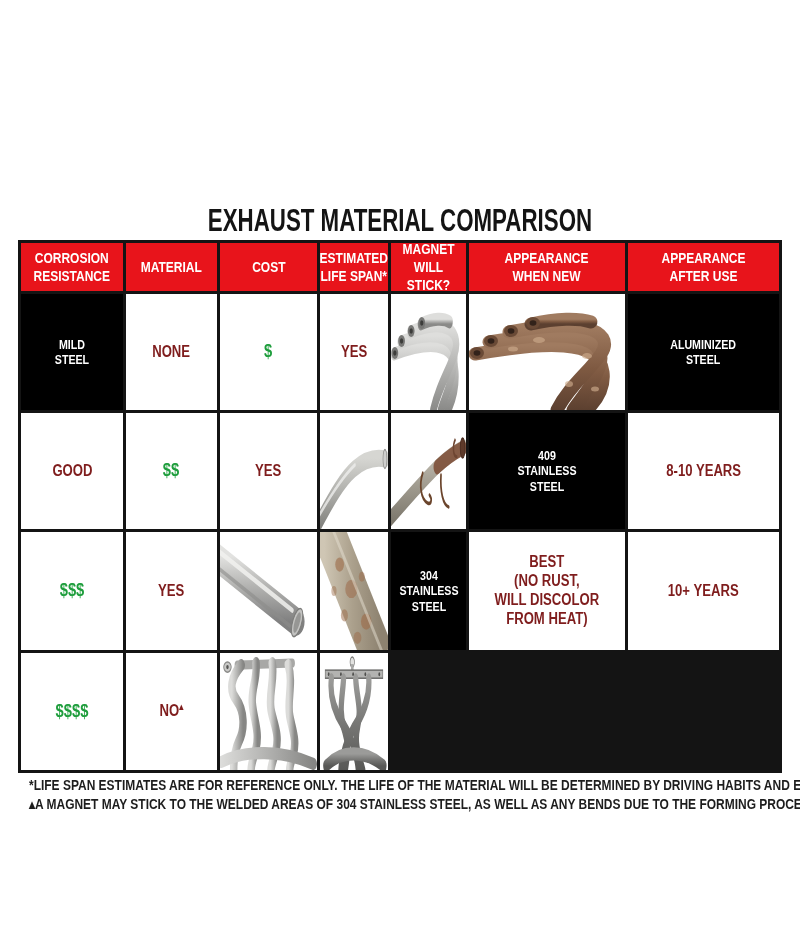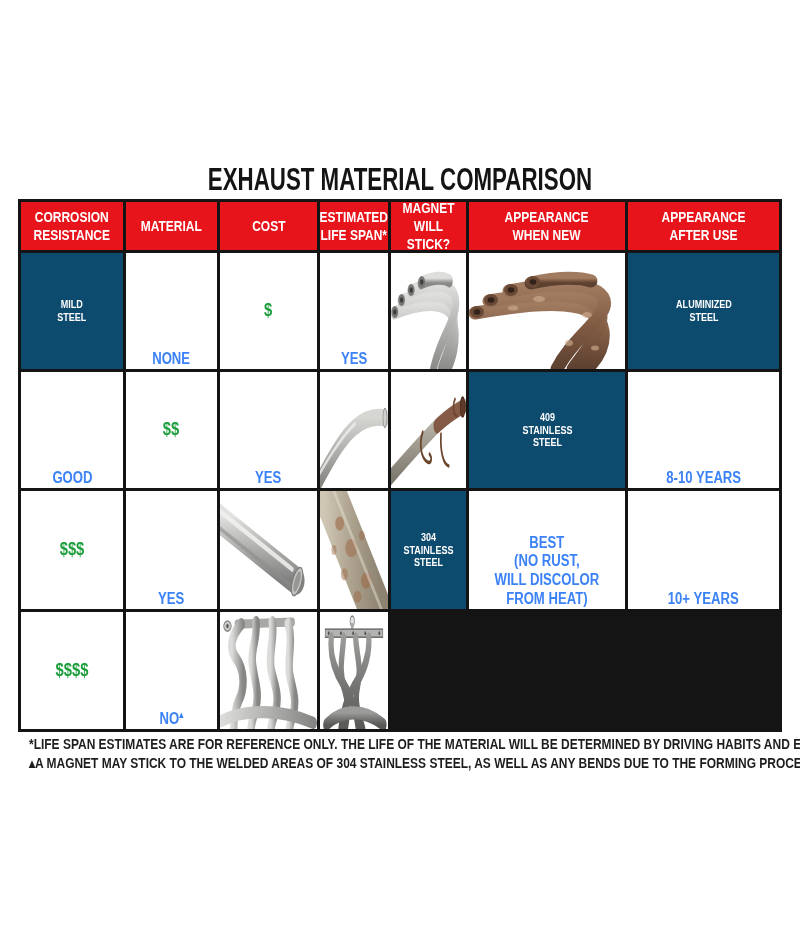--- a/index.html
+++ b/index.html
@@ -1,21 +1,21 @@
 <!DOCTYPE html>
 <html><head>
 <meta charset="utf-8">
 <style>
   html,body{margin:0;padding:0;}
   body{
     width:800px;height:929px;background:#ffffff;
     font-family:"Liberation Sans",sans-serif;color:#1a1a1a;
     position:relative;overflow:hidden;
   }
-  .page{position:absolute;inset:0;background:#ffffff;}
+  .page{position:absolute;inset:0;background:#ffffff;margin-top:41px;}
 
   .title{
     position:absolute;top:162px;left:0;width:800px;text-align:center;
     font-size:31px;font-weight:800;color:#141414;white-space:nowrap;
   }
   .title .cond{transform:scaleX(.72);}
 
   .cond{display:inline-block;transform:scaleX(.82);transform-origin:center;
         white-space:pre-line;line-height:1.18;}
 
@@ -26,22 +26,22 @@
     grid-template-columns:102px 91px 97px 68px 75px 156px 151px;
     grid-template-rows:48px 116px 116px 118px 117px;
     grid-gap:3px;
   }
   .cell{
     background:#ffffff;display:flex;align-items:center;justify-content:center;
     text-align:center;overflow:hidden;
   }
   .th{background:#e8141b;color:#ffffff;font-weight:800;font-size:15px;}
   .th .cond{transform:scaleX(.8);}
-  .material{background:#0c4a6e;color:#ffffff;font-weight:800;font-size:11px;}
-  .val{font-weight:800;font-size:16px;color:#3b82f6;align-items:flex-end;}
+  .material{background:#000000;color:#ffffff;font-weight:800;font-size:13px;}
+  .val{font-weight:800;font-size:16px;color:#7f1d1d;}
   .cost{font-weight:800;font-size:18px;color:#1f9e3d;}
   .val sup{font-size:10px;vertical-align:super;line-height:0;}
   .photo{padding:0;}
   .photo svg{display:block;width:100%;height:100%;}
 
   .footnotes{position:absolute;left:29px;top:736px;width:760px;}
   .footnotes p{
     margin:0 0 3px 0;font-size:14px;font-weight:800;color:#1d1d1d;white-space:nowrap;
   }
   .footnotes .condL{display:inline-block;transform:scaleX(.855);transform-origin:left center;}

